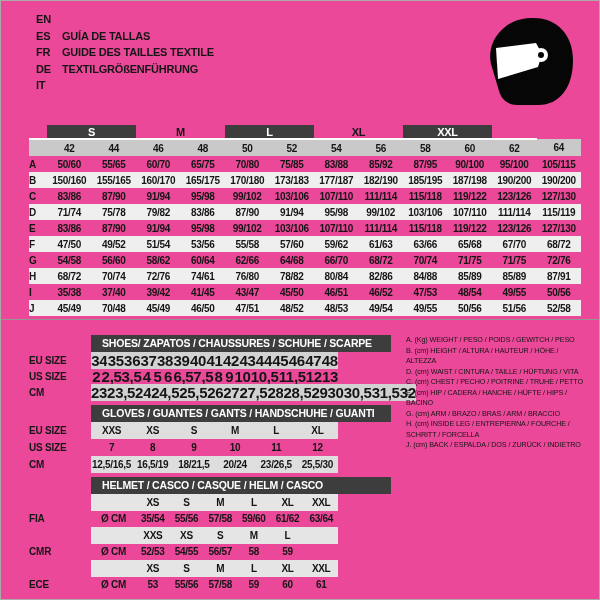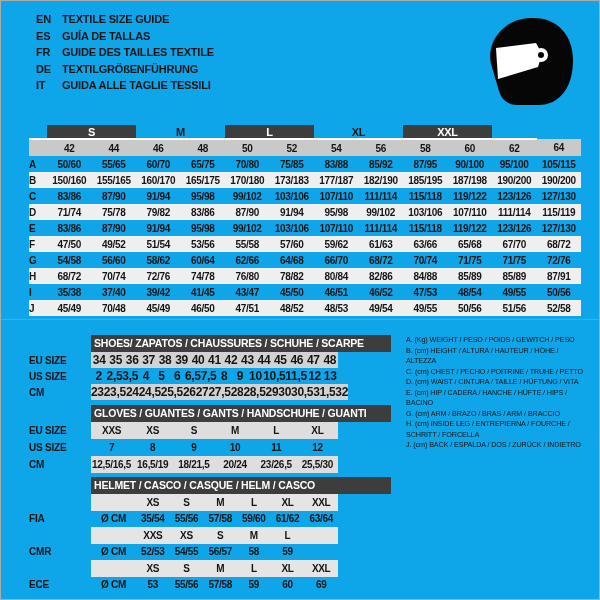--- a/index.html
+++ b/index.html
@@ -1,18 +1,18 @@
 <!DOCTYPE html>
 <html><head>
 <meta charset="utf-8">
 <style>
   html,body{margin:0;padding:0;background:#fff;}
   .page{
     position:relative;width:598px;height:598px;border:1px solid #ababab;
-    background:#0ea5e9;overflow:hidden;color:#151515;
+    background:#ec4899;overflow:hidden;color:#151515;
     font-family:"Liberation Sans", sans-serif;
   }
   
   .langs{position:absolute;left:35px;top:10px;}
   .lang-row{display:flex;font-size:11px;font-weight:700;line-height:16.5px;letter-spacing:-0.2px;}
   .lang-code{width:26px;flex:0 0 26px;}
   
   .helmet-logo{position:absolute;left:487px;top:14px;width:88px;height:96px;}
   .helmet-logo svg{width:100%;height:100%;display:block;}
   
@@ -25,62 +25,60 @@
   .textile tr.shaded td{background:#efefef;}
   
   .divider{position:absolute;left:0;top:318px;width:598px;height:1px;background:#949494;}
   
   .subtable{position:absolute;left:28px;width:362px;}
   #shoes{top:334px;}
   #gloves{top:404px;}
   #helmet-table{top:476px;}
   .sec-title{
     margin-left:62px;width:300px;box-sizing:border-box;height:17px;line-height:17px;
-    background:#3d3d3d;color:#fff;font-weight:700;font-size:10.5px;padding-left:3px;
+    background:#3d3d3d;color:#fff;font-weight:700;font-size:10.5px;padding-left:11px;
     letter-spacing:-0.2px;white-space:nowrap;
   }
   .srow{display:grid;width:309px;align-items:center;font-size:10px;font-weight:700;letter-spacing:-0.3px;}
   #shoes .srow{grid-template-columns:62px repeat(15,1fr);height:16px;}
   #gloves .srow{grid-template-columns:62px repeat(6,1fr);height:17px;}
   #helmet-table .srow{grid-template-columns:62px 45px repeat(6,1fr);height:16.5px;}
   .slabel{font-size:10px;font-weight:700;letter-spacing:-0.2px;}
   .scell{text-align:center;height:100%;display:flex;align-items:center;justify-content:center;white-space:nowrap;}
-  #shoes .scell{font-size:12px;}
+  #shoes .scell{font-size:15px;}
   #shoes .srow.shaded .scell{background:#d2d2d2;}
   #gloves .srow.shaded .scell{background:#dedede;}
   #helmet-table .srow.shaded .scell{background:#e5e5e5;}
   
   .legend{position:absolute;left:405px;top:334px;width:180px;}
   .legend-item{font-size:7.2px;font-weight:400;line-height:10.5px;letter-spacing:-0.1px;}
 </style>
 </head>
 <body>
 
 <div class="page">
 
   <div class="langs" id="langs">
       <div class="lang-row">
         <span class="lang-code">EN</span>
-        <span class="lang-title">TEXTILE SIZE GUIDE</span>
       </div>
       <div class="lang-row">
         <span class="lang-code">ES</span>
         <span class="lang-title">GUÍA DE TALLAS</span>
       </div>
       <div class="lang-row">
         <span class="lang-code">FR</span>
         <span class="lang-title">GUIDE DES TAILLES TEXTILE</span>
       </div>
       <div class="lang-row">
         <span class="lang-code">DE</span>
         <span class="lang-title">TEXTILGRÖßENFÜHRUNG</span>
       </div>
       <div class="lang-row">
         <span class="lang-code">IT</span>
-        <span class="lang-title">GUIDA ALLE TAGLIE TESSILI</span>
       </div>
     </div>
 
   <div class="helmet-logo">
     <svg viewBox="0 0 88 96" xmlns="http://www.w3.org/2000/svg">
       <path d="M46 3 C69 3 85 20 85 45 C85 71 73 90 50 90 L29 90 C20 90 13 84 11 76 L3 49 C0 36 5 21 17 12 C26 5 35 3 46 3 Z" fill="#060606"></path>
       <path d="M8 33 L48 28 L54 39 L50 52 L10 64 Z" fill="#ffffff"></path>
       <circle cx="53" cy="40" r="7" fill="#ffffff"></circle>
       <circle cx="53" cy="40" r="3" fill="#060606"></circle>
     </svg>
@@ -230,21 +228,21 @@
           <td class="val">70/74</td>
           <td class="val">71/75</td>
           <td class="val">71/75</td>
           <td class="val">72/76</td>
         </tr>
         <tr class="data-row shaded">
           <td class="rlabel">H</td>
           <td class="val">68/72</td>
           <td class="val">70/74</td>
           <td class="val">72/76</td>
-          <td class="val">74/78</td>
+          <td class="val">74/61</td>
           <td class="val">76/80</td>
           <td class="val">78/82</td>
           <td class="val">80/84</td>
           <td class="val">82/86</td>
           <td class="val">84/88</td>
           <td class="val">85/89</td>
           <td class="val">85/89</td>
           <td class="val">87/91</td>
         </tr>
         <tr class="data-row">
@@ -429,29 +427,29 @@
           <span class="scell">XXL</span>
         </div>
         <div class="srow">
           <span class="slabel">ECE</span>
           <span class="scell">Ø CM</span>
           <span class="scell">53</span>
           <span class="scell">55/56</span>
           <span class="scell">57/58</span>
           <span class="scell">59</span>
           <span class="scell">60</span>
-          <span class="scell">69</span>
+          <span class="scell">61</span>
         </div>
       </div>
   </section>
 
   <div class="legend" id="legend">
       <div class="legend-item">A. (Kg) WEIGHT / PESO / POIDS / GEWITCH / PESO</div>
       <div class="legend-item">B. (cm) HEIGHT / ALTURA / HAUTEUR / HÖHE / ALTEZZA</div>
+      <div class="legend-item">D. (cm) WAIST / CINTURA / TAILLE / HÜFTUNG / VITA</div>
       <div class="legend-item">C. (cm) CHEST / PECHO / POITRINE / TRUHE / PETTO</div>
-      <div class="legend-item">D. (cm) WAIST / CINTURA / TAILLE / HÜFTUNG / VITA</div>
       <div class="legend-item">E. (cm) HIP / CADERA / HANCHE / HÜFTE / HIPS / BACINO</div>
       <div class="legend-item">G. (cm) ARM / BRAZO / BRAS / ARM / BRACCIO</div>
       <div class="legend-item">H. (cm) INSIDE LEG / ENTREPIERNA / FOURCHE / SCHRITT / FORCELLA</div>
       <div class="legend-item">J. (cm) BACK / ESPALDA / DOS / ZURÜCK / INDIETRO</div>
     </div>
 
 </div>
 
 </body></html>

